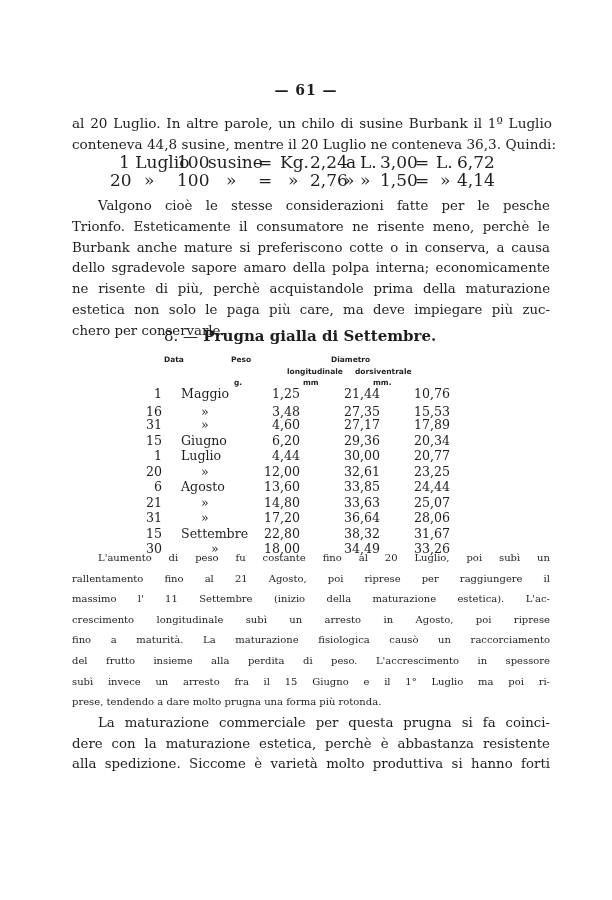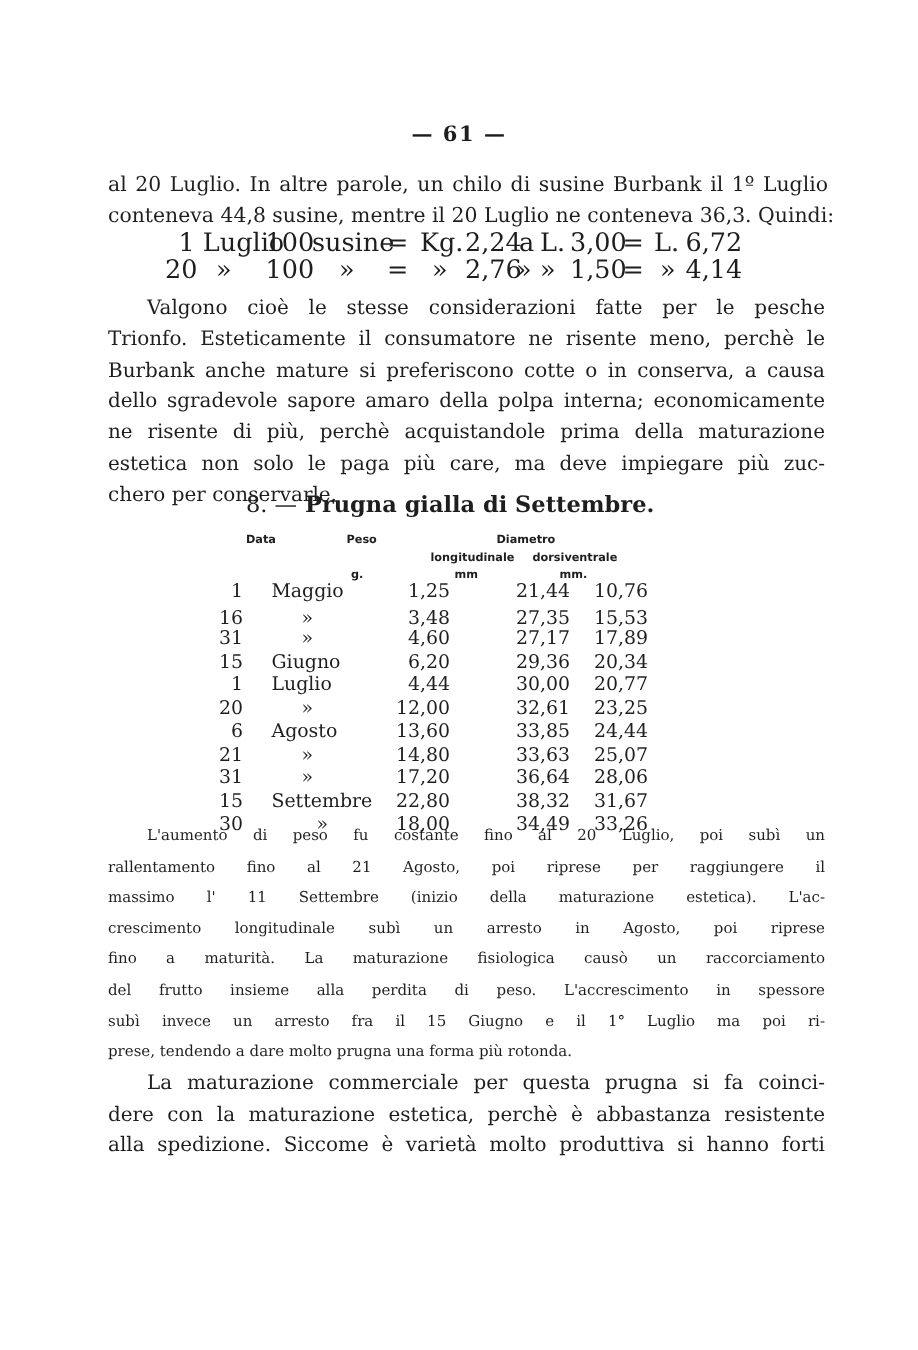--- a/index.html
+++ b/index.html
@@ -40,21 +40,21 @@
     }
     .tbl-row {
       position: absolute; left: 140px; width: 300px; height: 15.5px;
       font-size: 12.6px; white-space: nowrap;
     }
     .tbl-row span { position: absolute; top: 0; }
     .c-day { width: 22px; text-align: right; left: 0; }
     .c-month { left: 28px; margin-left: 13px; }
     .c-peso { width: 58px; text-align: right; left: 102px; }
     .c-long { width: 54px; text-align: right; left: 186px; }
-    .c-dors { width: 54px; text-align: left; left: 256px; }
+    .c-dors { width: 54px; text-align: right; left: 256px; }
   </style>
 </head>
 <body>
 
 <div class="page">
 
   <div class="pagenum">— 61 —</div>
 
   <div class="para" style="top:113px; width:480px;">
     <span class="ln">al 20 Luglio. In altre parole, un chilo di susine Burbank il 1º Luglio</span>

